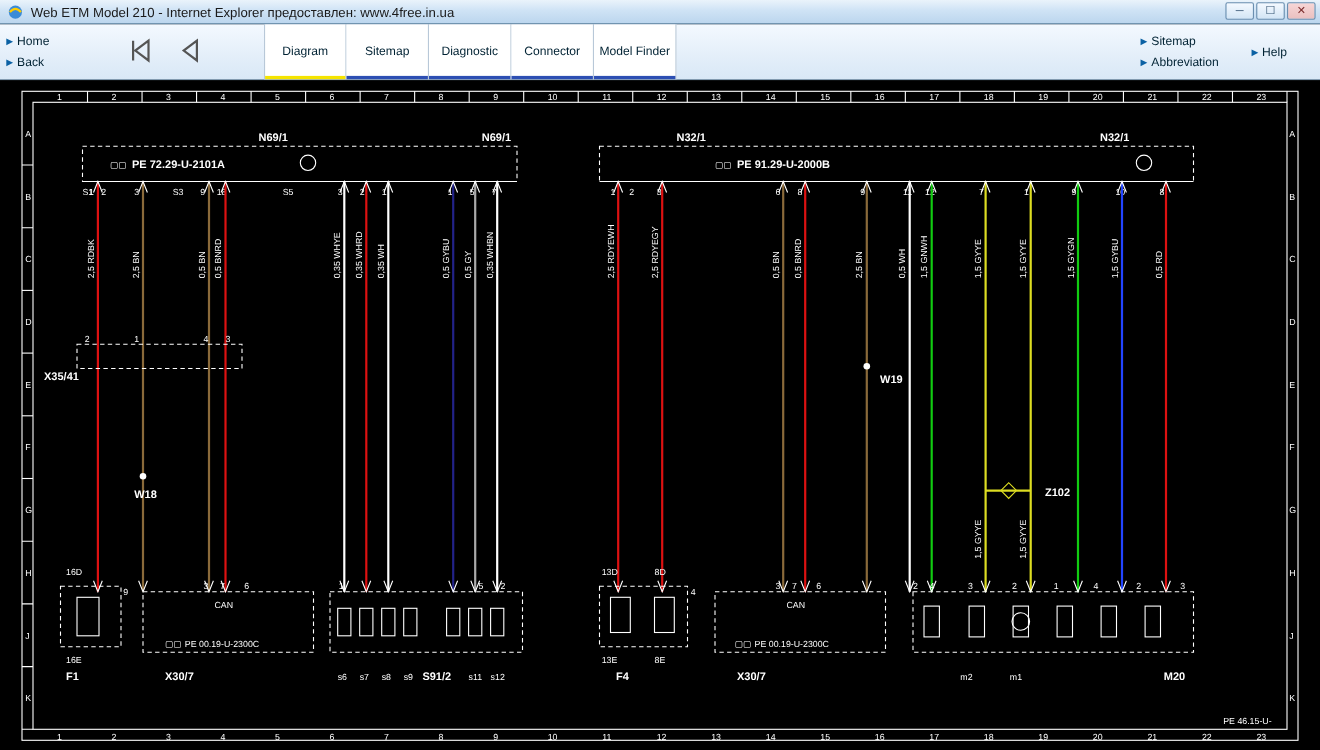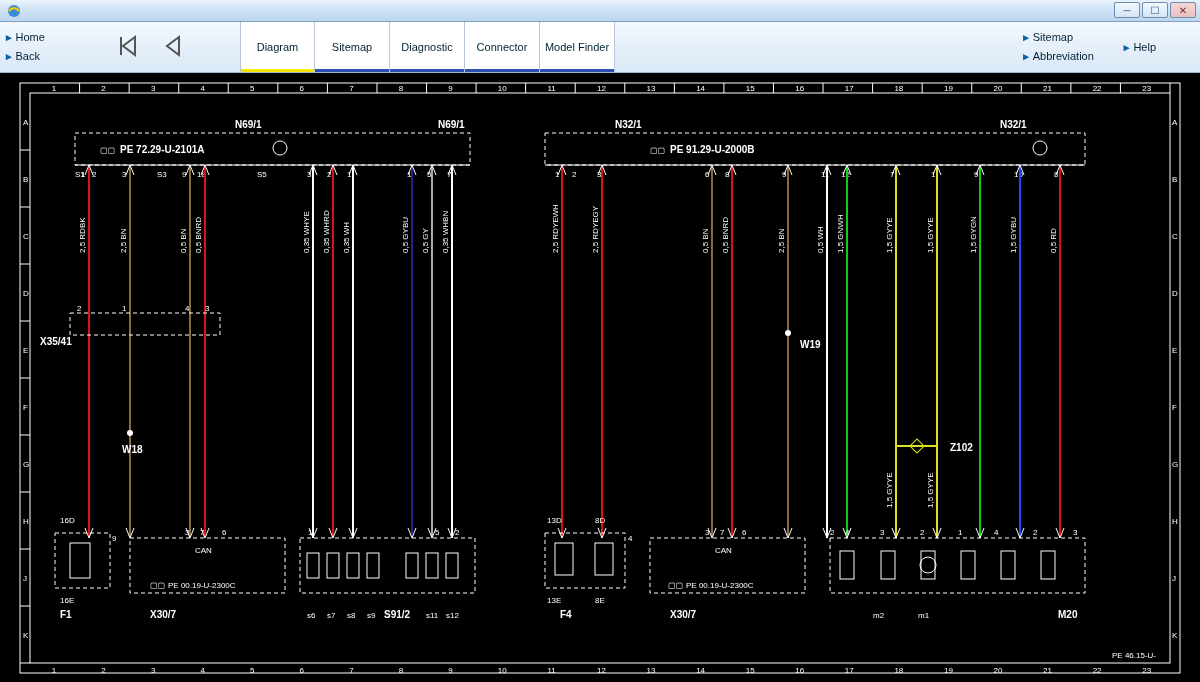--- a/index.html
+++ b/index.html
@@ -24,21 +24,21 @@
   .tab{width:75px;border-right:1px solid #b8c8d8;display:flex;align-items:flex-end;justify-content:center;cursor:pointer;background:#fff}
   .tab:first-child{border-left:1px solid #b8c8d8}
   .tab.active{background:#fff}
   .tabwrap{position:relative;height:100%;display:flex;align-items:center;justify-content:center;width:100%}
   .tab .bar{position:absolute;left:0;right:0;bottom:0;height:3px}
   .tab[data-idx="0"] .bar{background:#f5e400}
   .tab[data-idx="1"] .bar{background:#2d4fb3}
   .tab[data-idx="2"] .bar{background:#2d4fb3}
   .tab[data-idx="3"] .bar{background:#2d4fb3}
   .tab[data-idx="4"] .bar{background:#2d4fb3}
-  .rightlinks{margin-left:auto;display:flex;align-items:center;gap:30px;padding-right:44px}
+  .rightlinks{margin-left:auto;display:flex;align-items:center;gap:30px;padding-right:30px}
   .rightcol{display:flex;flex-direction:column;gap:6px}
   
   .diagram{position:relative;width:1200px;height:609px;background:#000;color:#fff}
   .diagram svg{position:absolute;inset:0}
   .wlabel{font:8px Arial;fill:#fff}
   .vlabel{font:8px Arial;fill:#fff}
   .mid{font:10px Arial;fill:#fff;font-weight:bold}
   .pin{font:8px Arial;fill:#fff}
   .dash{stroke:#fff;stroke-width:1;stroke-dasharray:4 3;fill:none}
   .solid{stroke:#fff;stroke-width:1;fill:none}
@@ -46,20 +46,21 @@
 </head>
 <body>
 
 <div class="titlebar">
   <span class="ie-icon">
     <svg viewBox="0 0 16 16">
         <circle cx="8" cy="8" r="6" fill="#3a8bd8"></circle>
         <path d="M3 8 Q8 2 13 8" stroke="#fc0" stroke-width="2" fill="none"></path>
       </svg>
   </span>
+  <span>Web ETM Model 210 - Internet Explorer предоставлен: www.4free.in.ua</span>
   <div class="winbtns">
     <div class="winbtn">─</div>
     <div class="winbtn">☐</div>
     <div class="winbtn close">✕</div>
   </div>
 </div>
 
 <div class="toolbar">
   <div class="navlinks">
     <a><span class="arrow-prefix">▸</span><span>Home</span></a>

